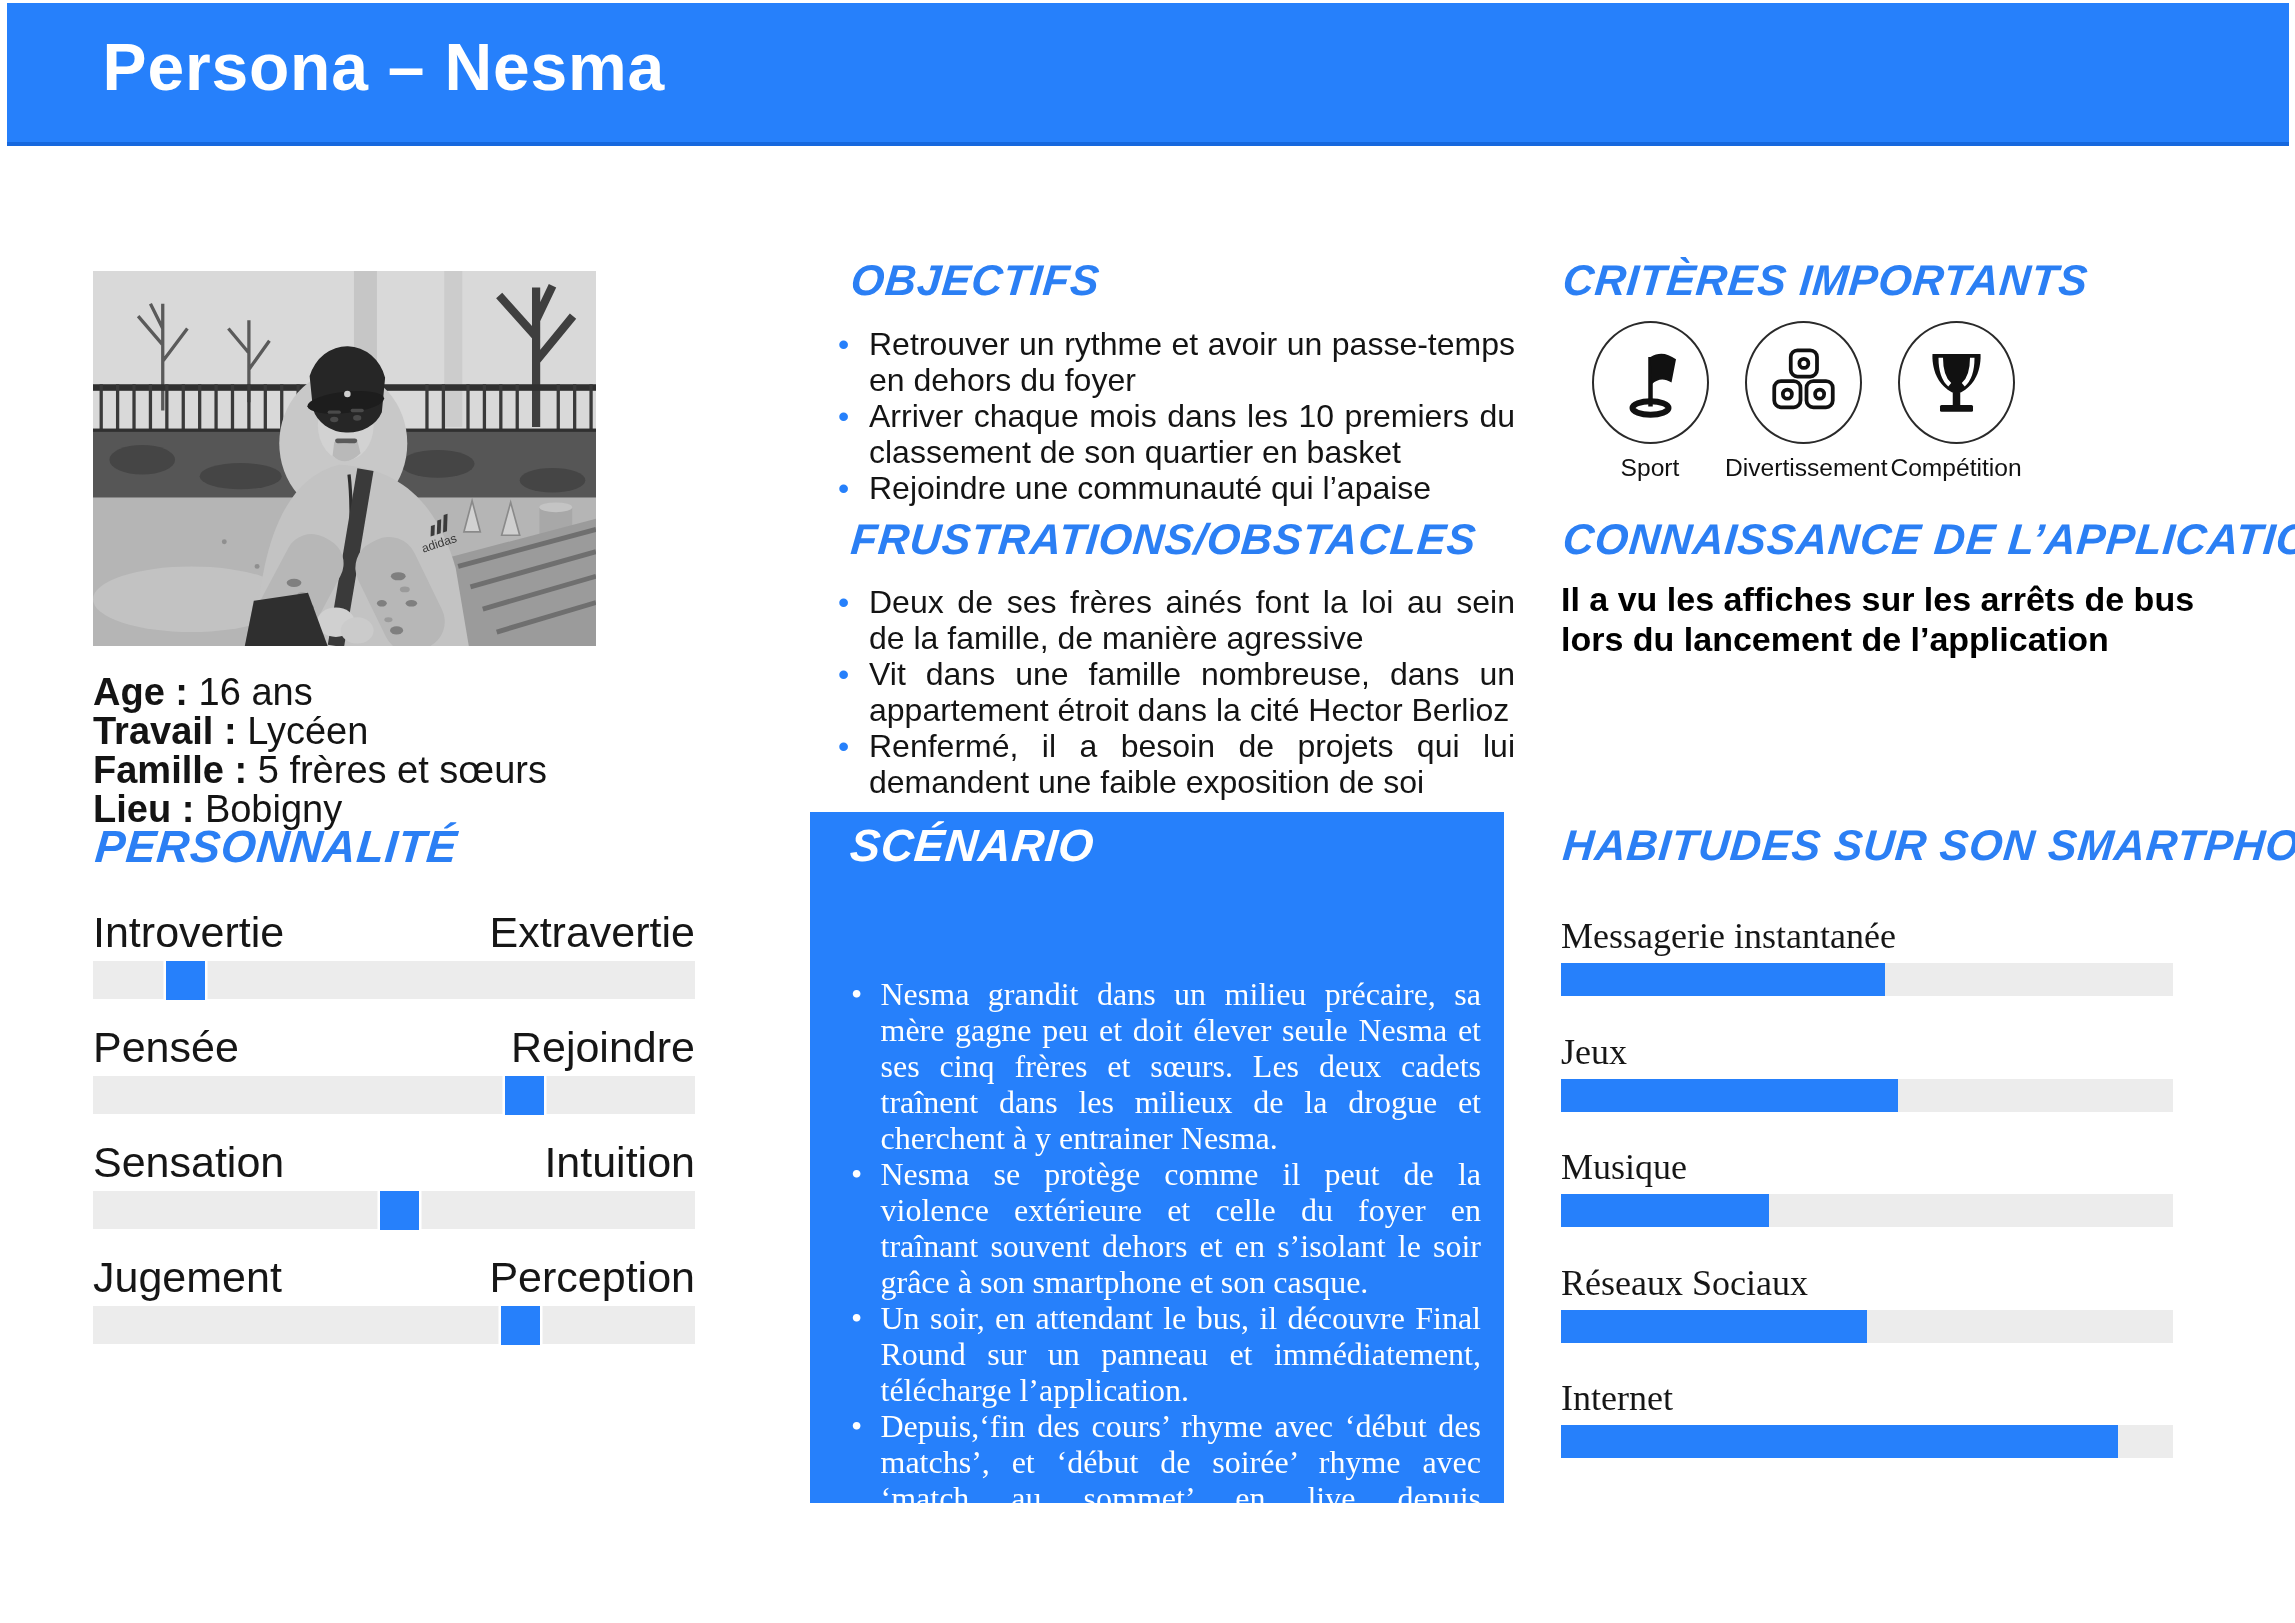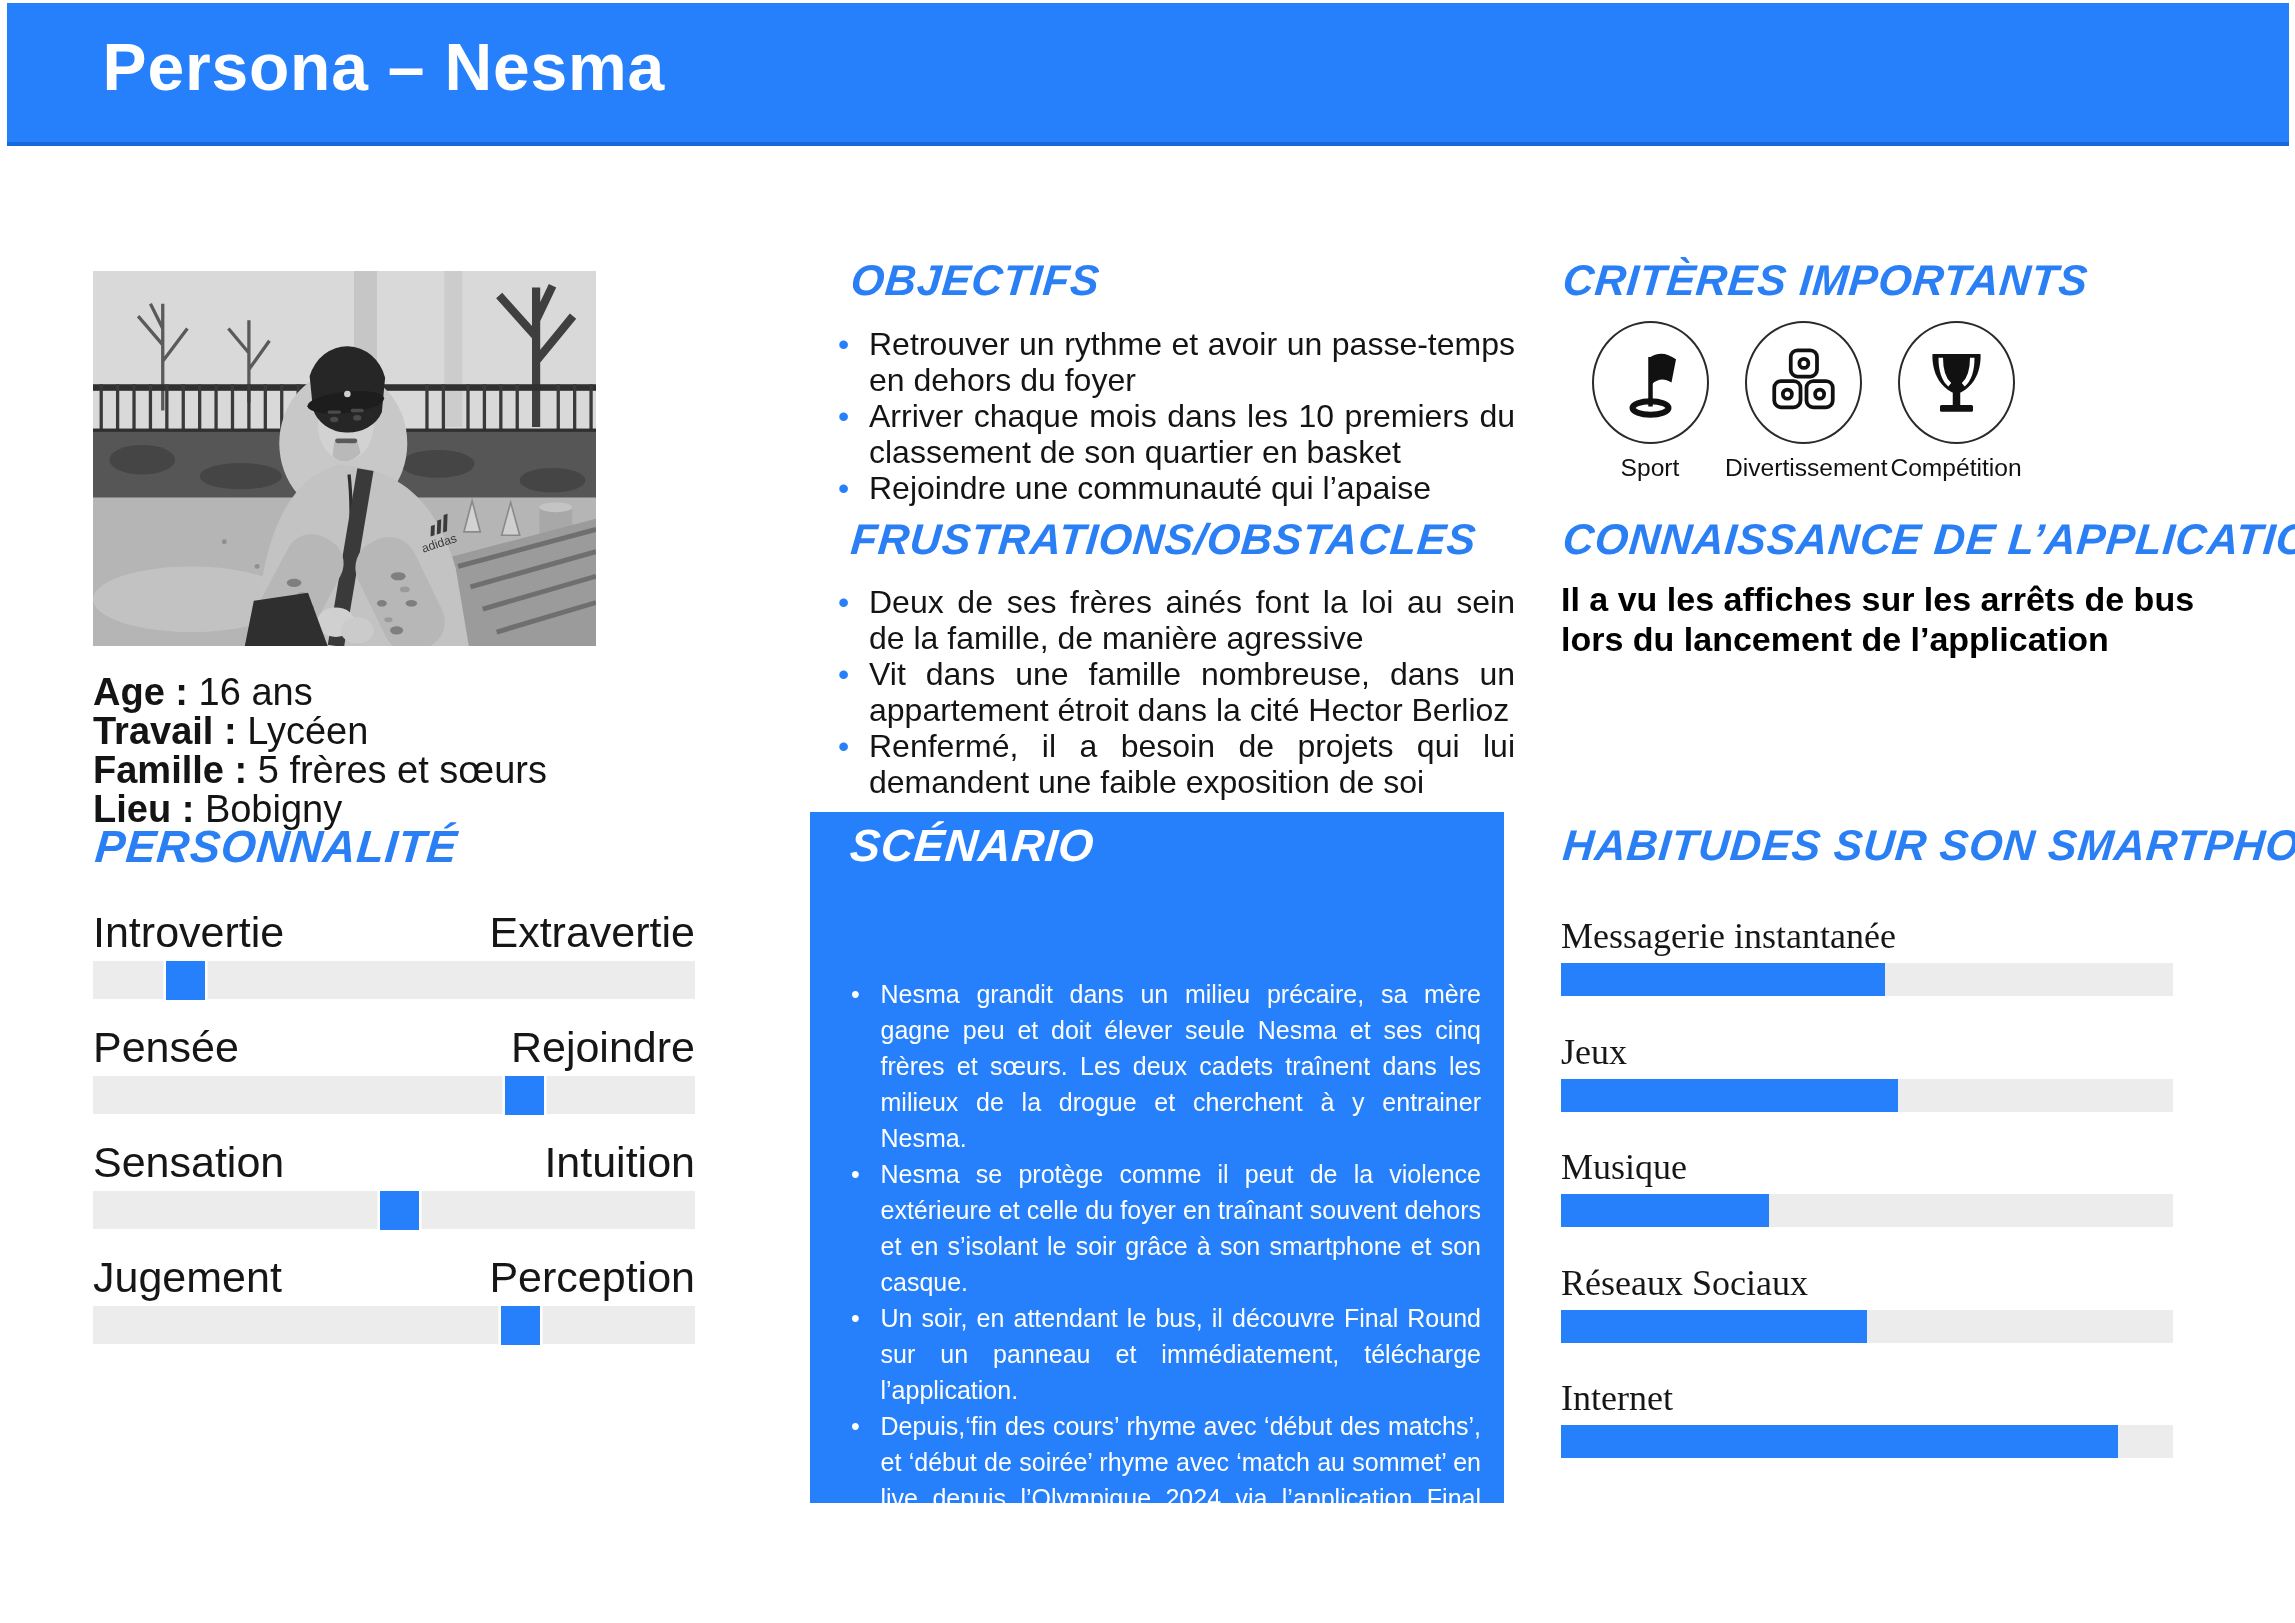--- a/index.html
+++ b/index.html
@@ -64,21 +64,21 @@
   .frus-list { left:838px; top:584px; width:677px; }
 
   .scenario-box {
     position:absolute; left:810px; top:812px; width:694px; height:691px;
     background:var(--blue);
   }
   .scen-heading { position:absolute; left:38px; top:8.2px; font-size:45px; color:#fff; }
   .scen-list { position:absolute; left:41px; right:23px; top:164px; list-style:none; }
   .scen-list li {
     position:relative; padding-left:29.5px; text-align:justify;
-    color:#fff; font-size:25px; line-height:36px; font-weight:500;
+    color:#fff; font-size:32px; line-height:36px; font-weight:500;font-family:Liberation Serif, serif;
   }
   .scen-list li::before { content:"\2022"; position:absolute; left:0; color:#fff; }
 
   
   .crit-heading { position:absolute; left:1561px; top:256px; font-size:43px; }
   .crit-item { position:absolute; top:321px; width:156px; text-align:center; }
   .crit-circle {
     width:117px; height:123px; margin:0 auto; border:2.5px solid #2a2a2a;
     border-radius:50%; display:flex; align-items:center; justify-content:center;
     background:#fff;

